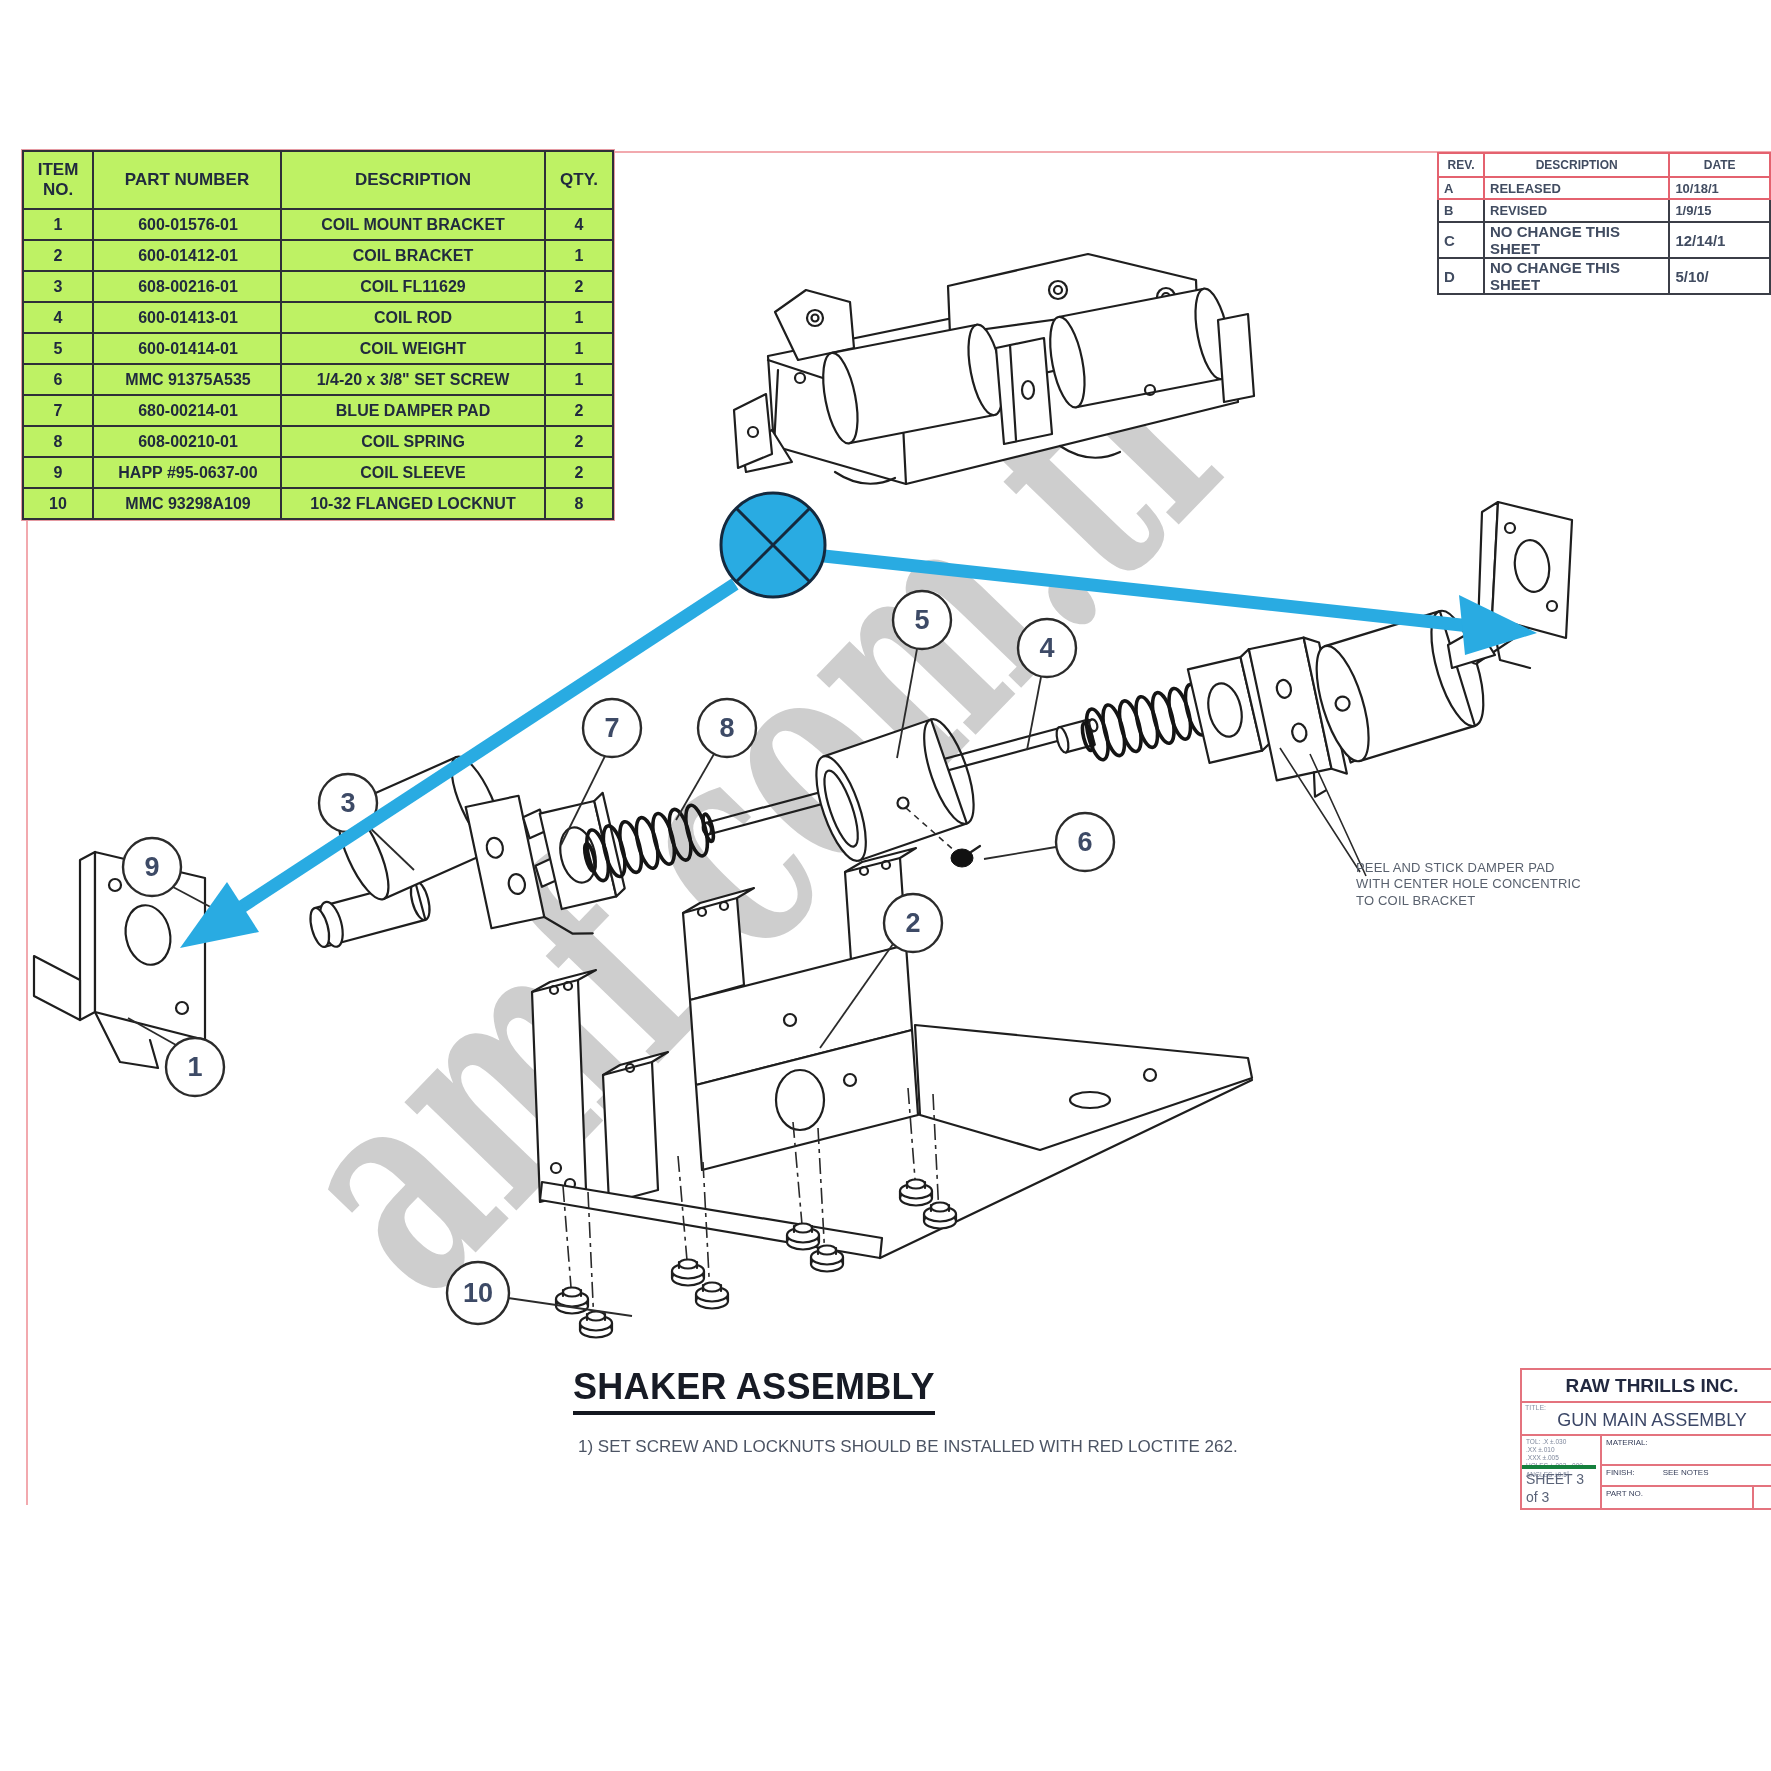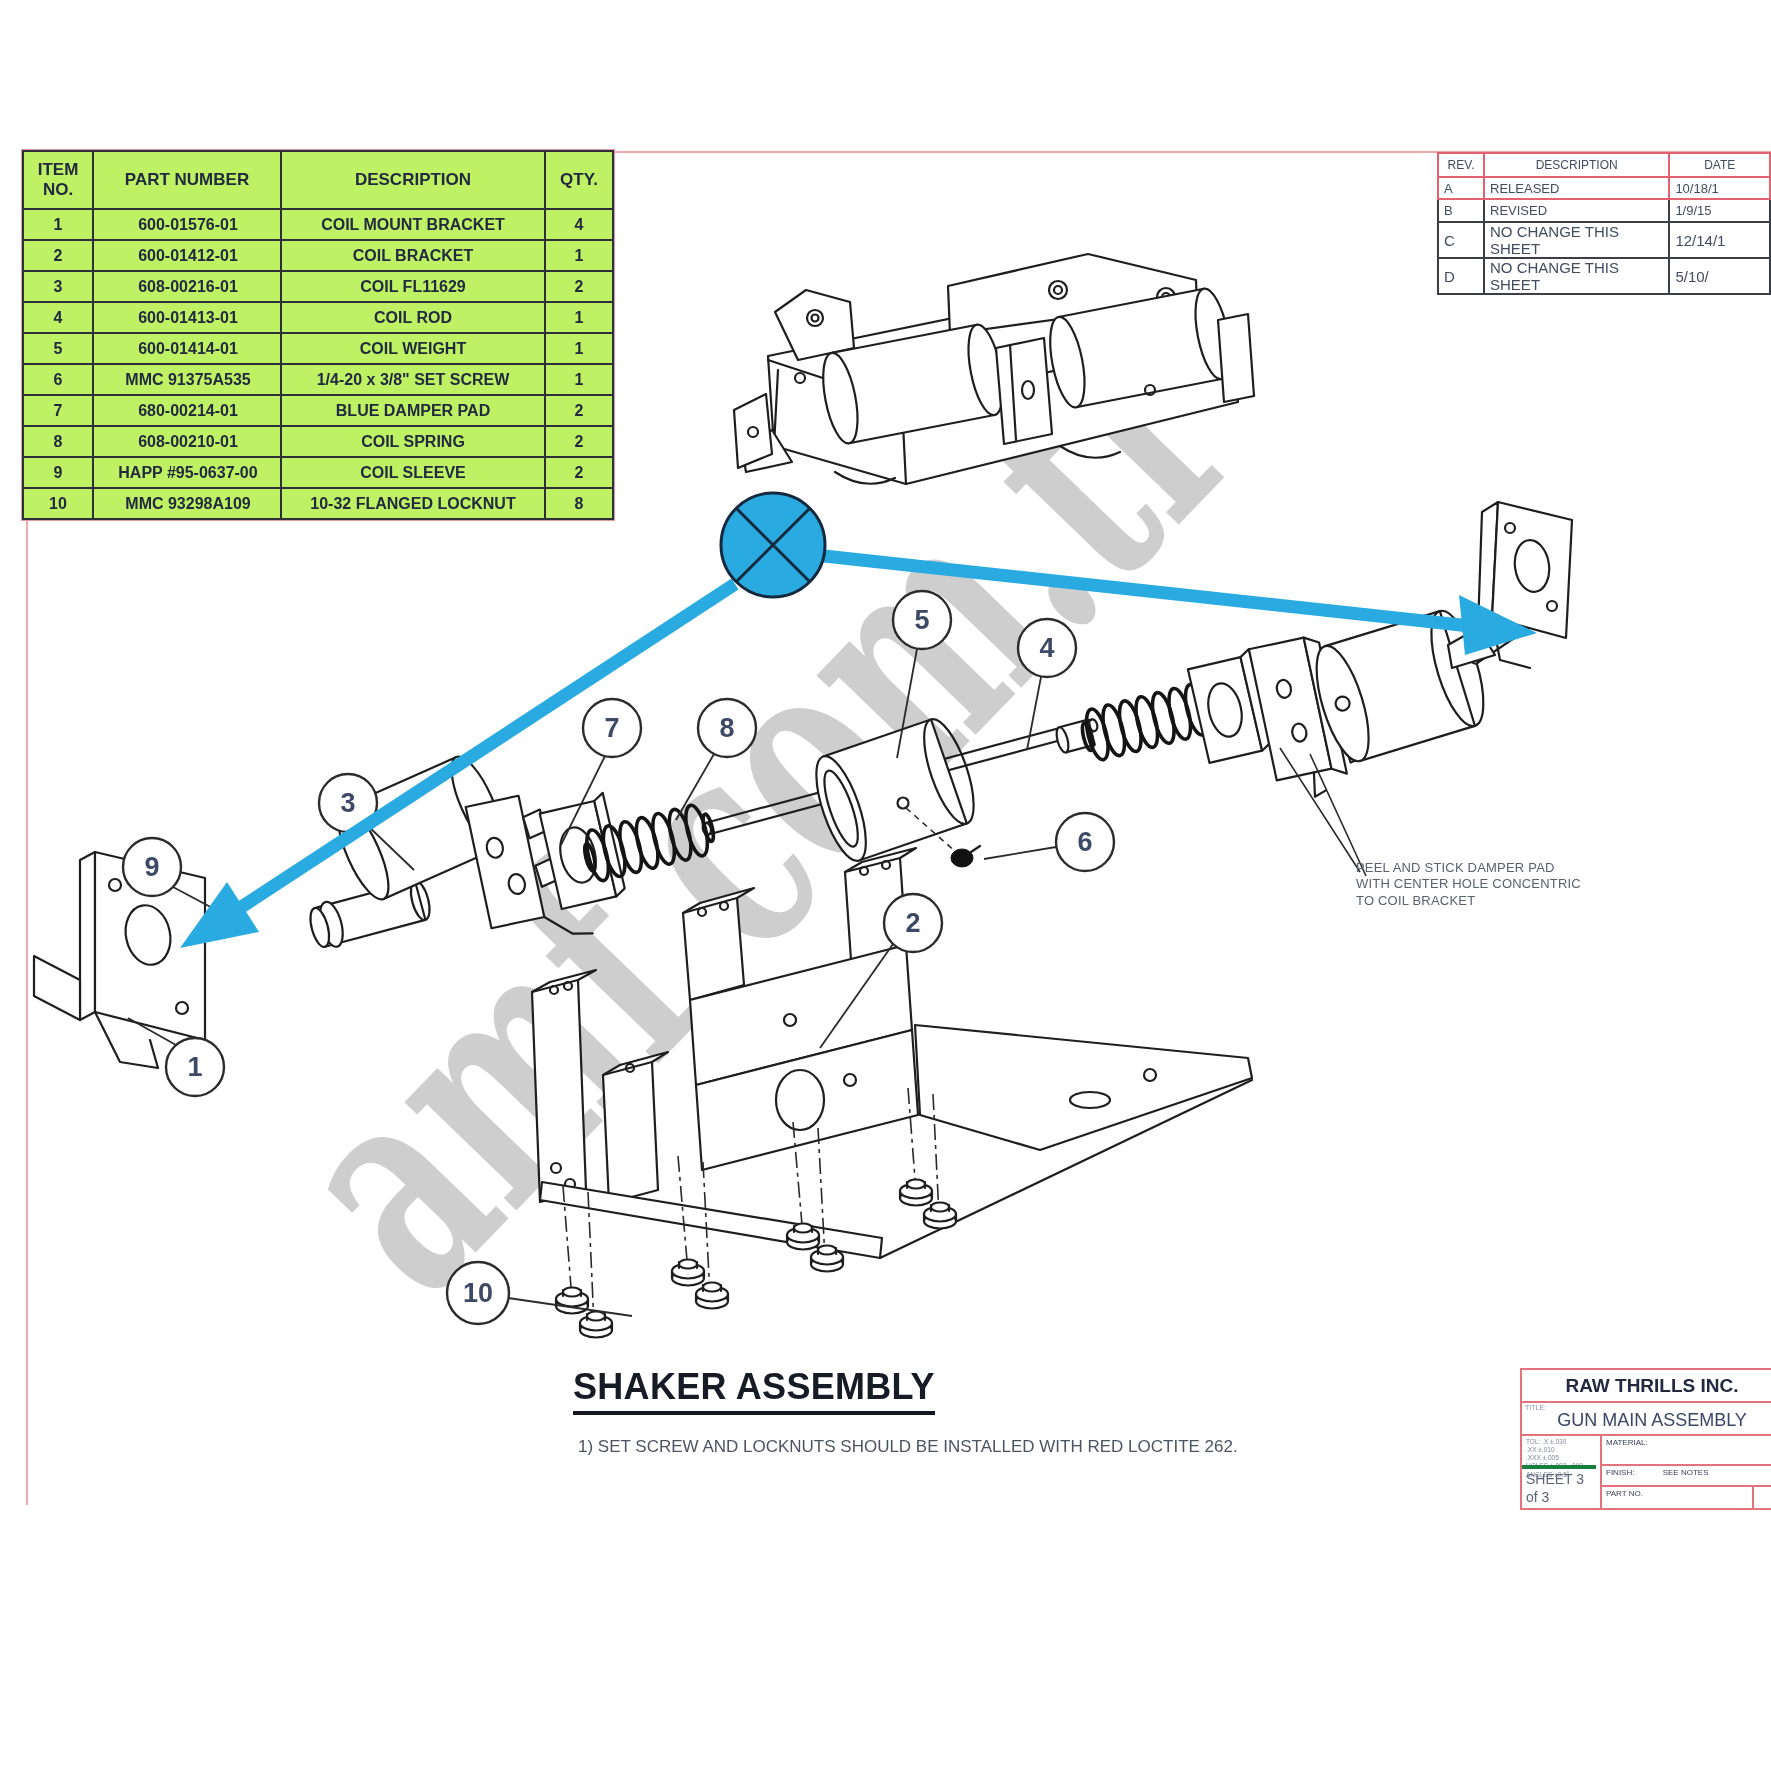--- a/index.html
+++ b/index.html
@@ -14,21 +14,21 @@
   table.parts{border-collapse:collapse;background:#bef264;padding-left:8px;}
   table.parts th,table.parts td{border:2px solid #2e2f38;color:#212a3e;
       font-weight:bold;text-align:center;padding:0 4px;}
   table.parts th{height:56px;font-size:17px;white-space:pre-line;line-height:1.15;}
   table.parts td{height:29px;font-size:16px;}
   table.parts td.c-part{text-align:center;padding-left:6px;}
   .w-item{width:60px}.w-part{width:178px}.w-desc{width:254px}.w-qty{width:58px}
   
   .rev-wrap{left:1437px;top:152px;}
   table.rev{border-collapse:collapse;background:#fff;}
-  table.rev th,table.rev td{color:#414c61;font-weight:normal;padding:0 5px;text-align:left;}
+  table.rev th,table.rev td{color:#414c61;font-weight:bold;padding:0 5px;text-align:left;}
   table.rev th{font-size:12px;height:22px;text-align:center;}
   tr.rev-pink th,tr.rev-pink td{border:2px solid #e4626f;}
   tr.rev-dark td{border:2px solid #3b3e47;}
   td.rev-c{text-align:center;}
   tr.row-A td{font-size:13px;height:20px;}
   tr.row-B td{font-size:13px;height:21px;}
   tr.row-C td,tr.row-D td{font-size:15px;height:26px;}
   .w-rev{width:38px}.w-rdesc{width:224px}.w-rdate{width:110px}
   
   .peel-note{left:1356px;top:860px;font-size:13px;line-height:1.26;color:#59616e;

